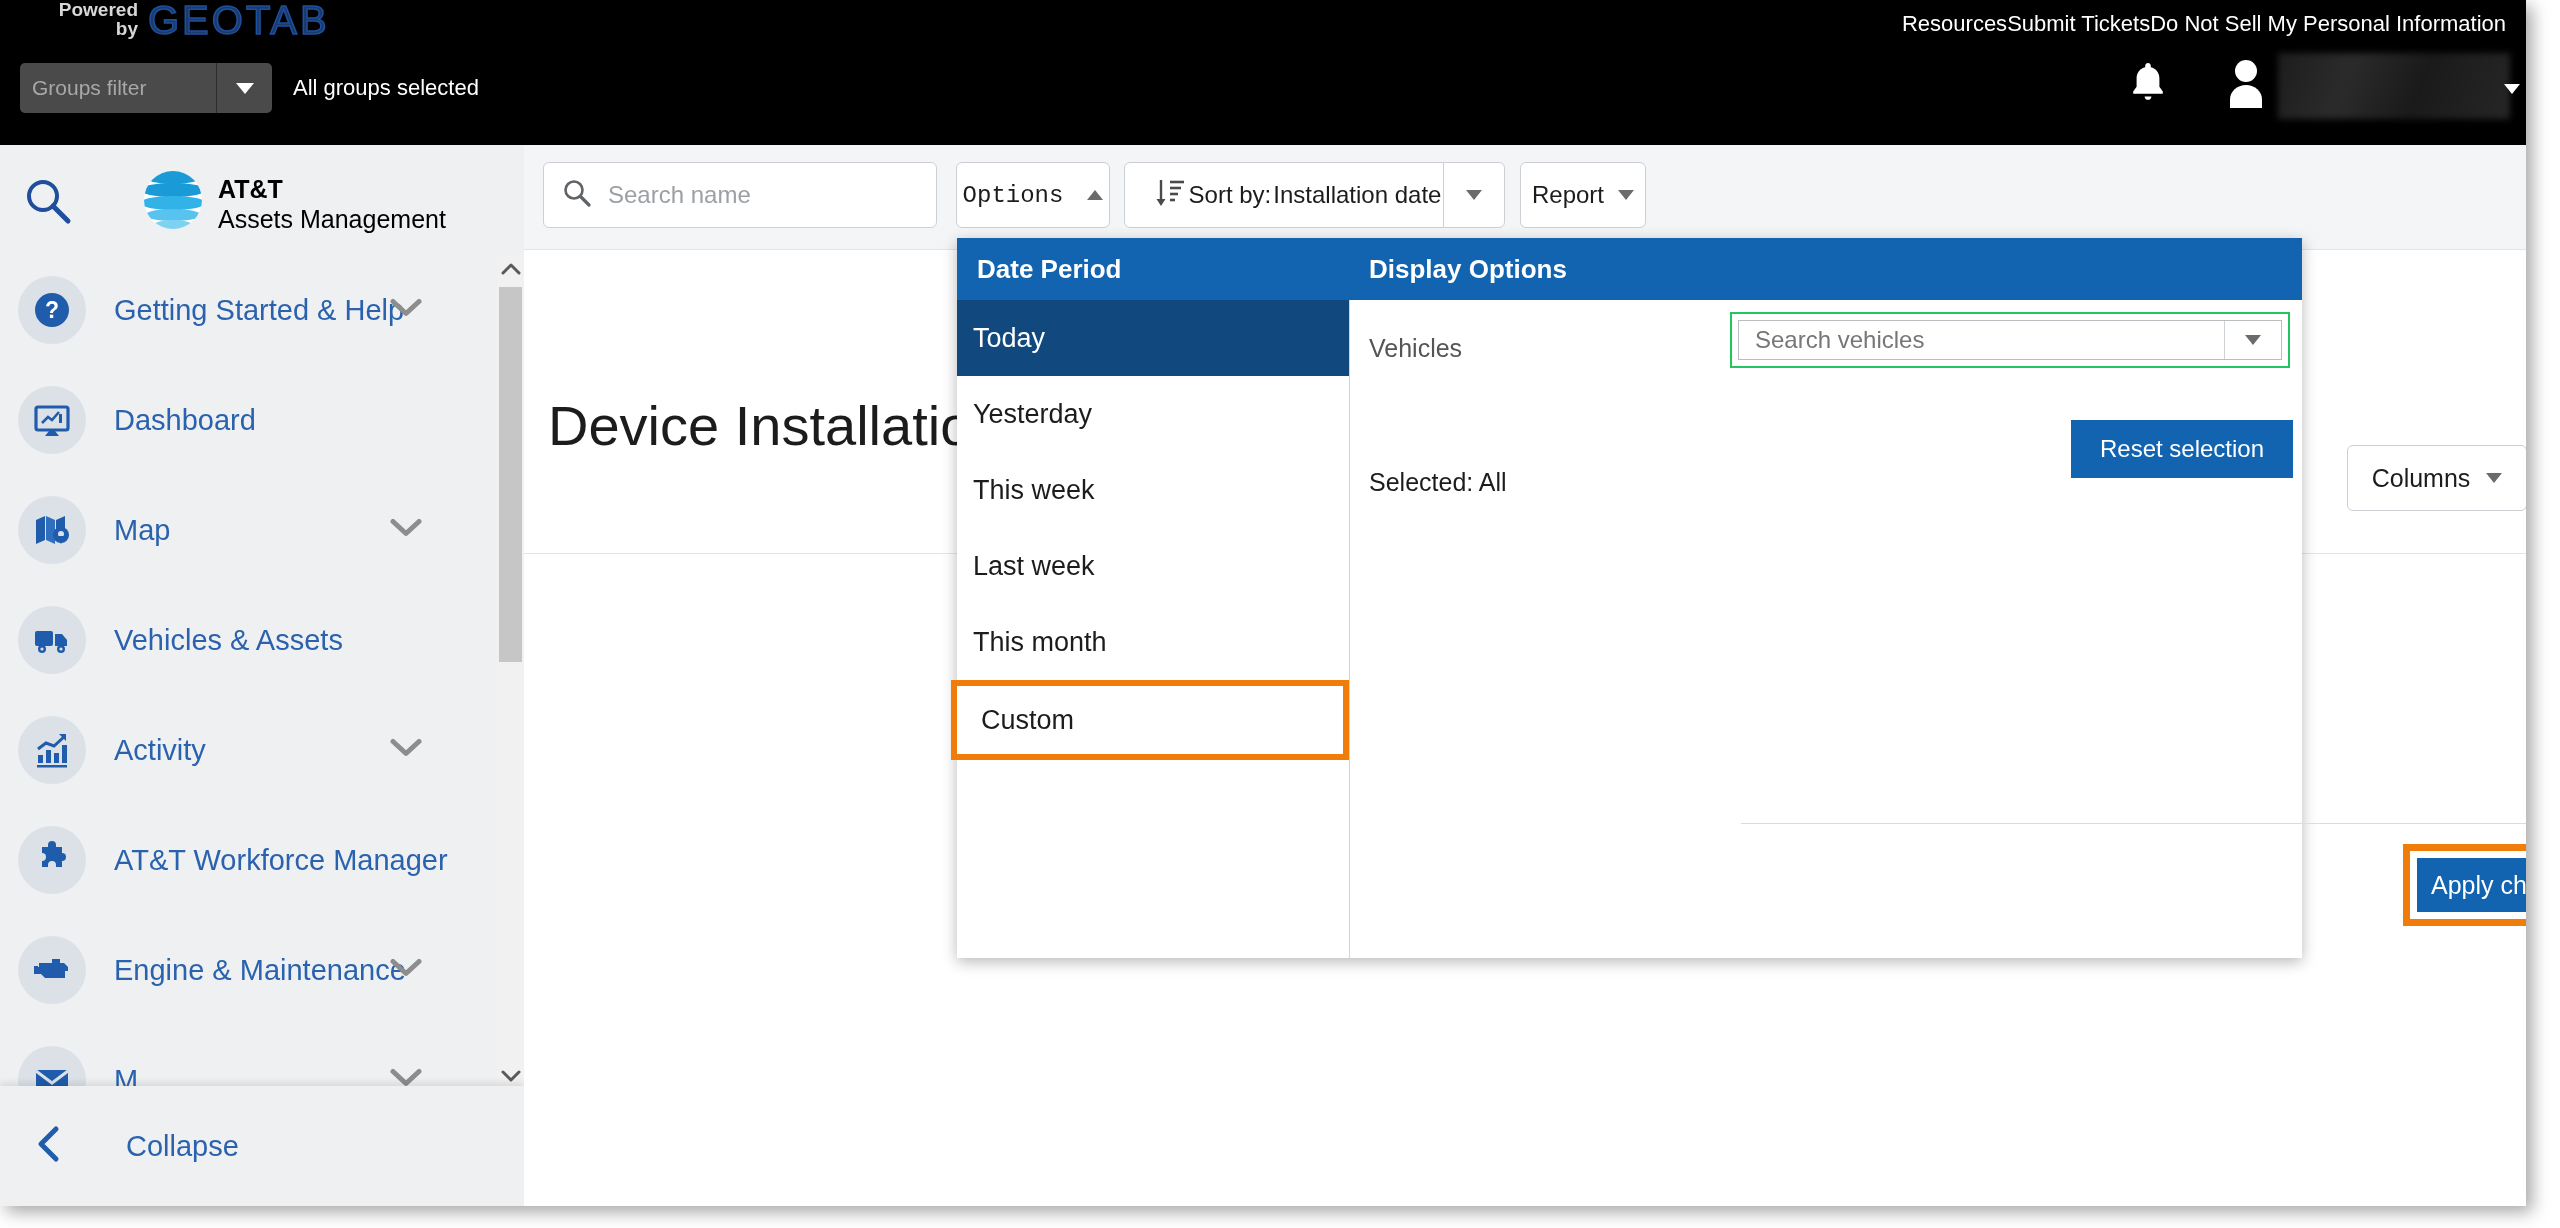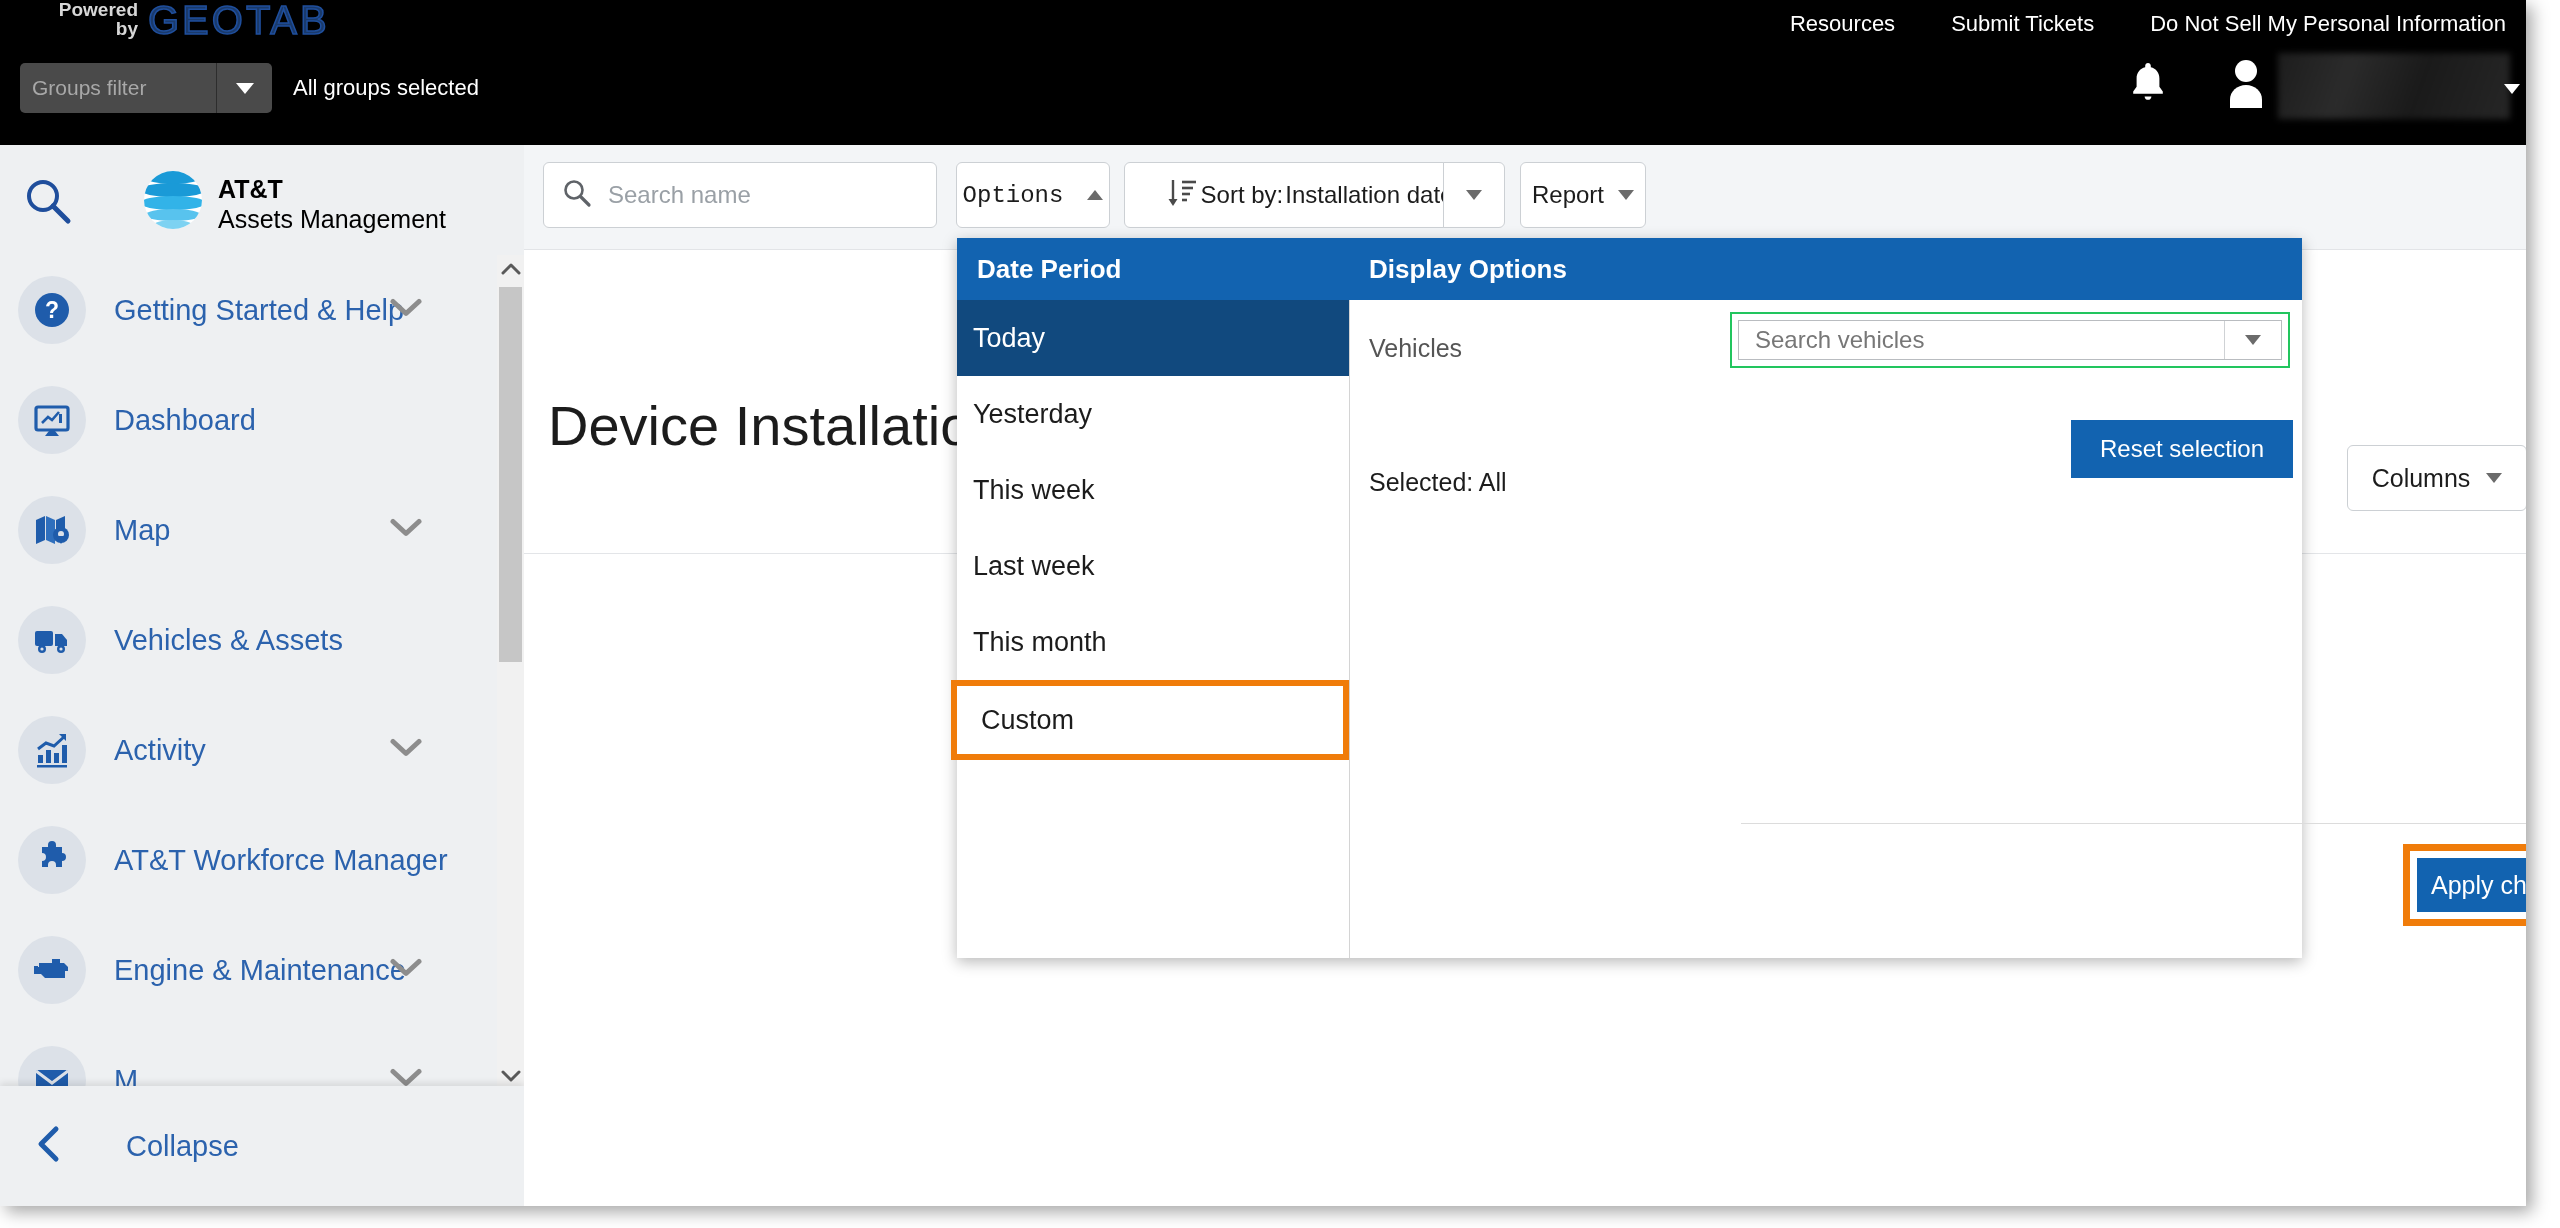--- a/index.html
+++ b/index.html
@@ -19,21 +19,21 @@
   
   .topbar{position:absolute;left:0;top:0;width:2526px;height:145px;background:#000;}
   .poweredby{position:absolute;left:23px;top:0px;width:115px;height:45px;color:#d7d7d7;
     font-size:19px;line-height:19px;font-weight:bold;text-align:right;}
   .poweredby .l1{display:block;}
   .poweredby .l2{display:block;}
   .geotab{position:absolute;left:148px;top:-2px;font-size:40px;letter-spacing:3px;
     color:#1a3a6b;font-weight:400;
     -webkit-text-stroke:1.5px #1f4f9e;}
 
-  .topnav{position:absolute;right:20px;top:8px;height:32px;display:flex;gap:56px;align-items:center;text-align:center;}
+  .topnav{position:absolute;right:20px;top:8px;height:32px;display:flex;align-items:center;text-align:center;}
   .topnav a{color:#fff;font-size:22px;text-decoration:none;white-space:nowrap;}
 
   .groupsfilter{position:absolute;left:20px;top:63px;width:196px;height:50px;
     background:#4a4a4a;border-radius:5px 0 0 5px;display:flex;align-items:center;}
   .groupsfilter .ph{color:#a8a8a8;font-size:21px;padding-left:12px;}
   .groupsdrop{position:absolute;left:216px;top:63px;width:55px;height:50px;background:#4a4a4a;
     border-left:1px solid #2d2d2d;border-radius:0 5px 5px 0;display:flex;align-items:center;justify-content:center;}
   .groupsdrop .caret{width:0;height:0;border-left:9px solid transparent;border-right:9px solid transparent;border-top:11px solid #fff;}
   .allgroups{position:absolute;left:293px;top:75px;color:#fff;font-size:22px;}
 
@@ -77,21 +77,21 @@
   .main{position:absolute;left:524px;top:145px;width:2002px;height:1061px;background:#fff;}
   .toolbar{position:absolute;left:0;top:0;width:2002px;height:104px;background:#f3f5f7;
     border-bottom:1px solid #e2e4e7;}
   .searchbox{position:absolute;left:19px;top:17px;width:392px;height:64px;background:#fff;
     border:1px solid #ccd0d4;border-radius:6px;display:flex;align-items:center;}
   .searchbox .ico{margin-left:18px;}
   .searchbox .ph{margin-left:16px;color:#9aa0a6;font-size:24px;}
   .btn{position:absolute;background:#fff;border:1px solid #ccd0d4;border-radius:6px;
     display:flex;align-items:center;justify-content:center;color:#1c1c1c;font-size:24px;}
   .btn-options{left:432px;top:17px;width:152px;height:64px;gap:24px;font-family:Liberation Mono, monospace;}
-  .btn-sort{left:600px;top:17px;width:320px;height:64px;border-radius:6px 0 0 6px;gap:2px;padding-left:24px;}
+  .btn-sort{left:600px;top:17px;width:320px;height:64px;border-radius:6px 0 0 6px;gap:2px;padding-left:12px;}
   .btn-sortcaret{left:919px;top:17px;width:60px;height:64px;border-radius:0 6px 6px 0;border-left:1px solid #ccd0d4;}
   .btn-report{left:996px;top:17px;width:124px;height:64px;gap:14px;}
   .caret-up{width:0;height:0;border-left:8px solid transparent;border-right:8px solid transparent;border-bottom:10px solid #6b6b6b;}
   .caret-dn{width:0;height:0;border-left:8px solid transparent;border-right:8px solid transparent;border-top:10px solid #6b6b6b;}
 
   .pagetitle{position:absolute;left:24px;top:280px;transform:translateY(-50%);
     color:#1c1c1c;font-size:56px;font-weight:400;white-space:nowrap;}
   .btn-columns{position:absolute;left:1823px;top:300px;width:178px;height:64px;background:#fff;
     border:1px solid #ccd0d4;border-radius:6px;display:flex;align-items:center;justify-content:center;
     gap:16px;color:#1c1c1c;font-size:25px;}

